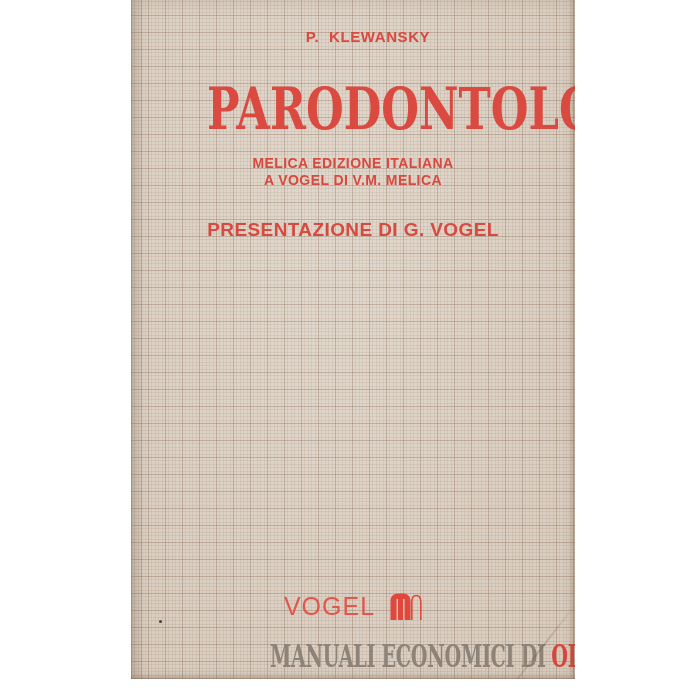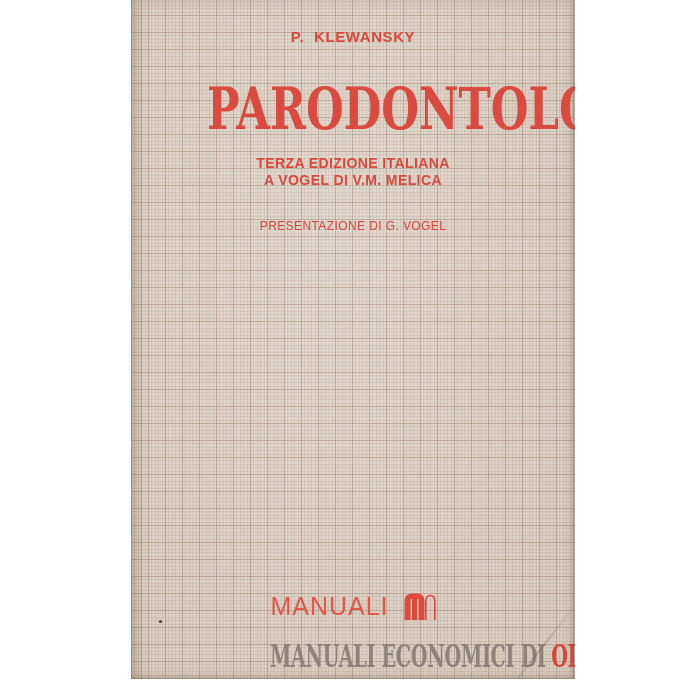--- a/index.html
+++ b/index.html
@@ -28,26 +28,26 @@
   .edge-bottom{position:absolute;left:0;bottom:0;width:100%;height:6px;
     background:linear-gradient(0deg, rgba(110,85,65,0.25), rgba(110,85,65,0));}
   .crease{position:absolute;right:-25px;bottom:28px;width:120px;height:2px;
     background:linear-gradient(90deg, rgba(110,85,65,0), rgba(110,85,65,0.30), rgba(110,85,65,0.10));
     transform:rotate(128deg);}
   .speck{position:absolute;left:28px;top:620px;width:3px;height:3px;border-radius:50%;
     background:#4a4038;}
 
   
   .line{position:absolute;left:0;width:100%;text-align:center;white-space:nowrap;}
-  .author{top:28px;font-size:15px;font-weight:700;letter-spacing:0.6px;word-spacing:5px;color:#d8493f;}
+  .author{top:28px;font-size:15px;font-weight:700;letter-spacing:0.6px;word-spacing:5px;color:#d8493f;padding-left:15px;}
   .title{top:80px;}
   .title-text{display:inline-block;font-family:"DejaVu Serif","Liberation Serif",serif;
     font-weight:700;font-size:57px;line-height:1;color:#db4a40;transform:scaleX(0.76);}
   .edition{top:155px;font-size:14px;font-weight:700;line-height:17px;letter-spacing:0.4px;color:#d8493f;}
-  .presentation{top:219px;font-size:12px;font-weight:400;letter-spacing:0.4px;color:#d8493f;border-radius:6px;}
+  .presentation{top:219px;font-size:19px;font-weight:700;letter-spacing:0.4px;color:#d8493f;border-radius:6px;}
 
   .publisher-row{position:absolute;left:0;top:591px;width:100%;height:30px;
     display:flex;align-items:center;justify-content:center;gap:15px;}
   .publisher-name{font-size:25px;font-weight:400;letter-spacing:1px;color:#e2564c;line-height:1;}
   .masson-logo{display:block;}
 
   .series{top:641px;}
   .series-text{display:inline-block;font-family:"DejaVu Serif","Liberation Serif",serif;
     font-weight:700;font-size:31px;line-height:1;letter-spacing:-0.5px;transform:scaleX(0.62);}
   .series-prefix{color:#8d8379;}
@@ -59,28 +59,28 @@
 <div class="page">
   <div class="cover">
 
     <div class="line author">P. KLEWANSKY</div>
 
     <div class="line title">
       <span class="title-text">PARODONTOLOGIA</span>
     </div>
 
     <div class="line edition">
-      <div>TERZA EDIZIONE ITALIANA</div>
+      <div>MELICA EDIZIONE ITALIANA</div>
       <div>A VOGEL DI V.M. MELICA</div>
     </div>
 
     <div class="line presentation">PRESENTAZIONE DI G. VOGEL</div>
 
     <div class="publisher-row">
-      <span class="publisher-name">MANUALI</span>
+      <span class="publisher-name">VOGEL</span>
       <svg class="masson-logo" width="32" height="28" viewBox="0 0 32 28" aria-hidden="true">
         <path d="M0.5 28 L0.5 9 Q0.5 1.5 8.5 1.5 L14.5 1.5 Q20.5 2.5 20.5 9.5 L20.5 28 Z" fill="#e0483d"></path>
         <rect x="6.6" y="7" width="1.3" height="21" fill="#ded4c8"></rect>
         <rect x="13.2" y="7" width="1.3" height="21" fill="#ded4c8"></rect>
         <path d="M21.8 28 L21.8 10 Q21.8 3.5 26.3 3.5 Q30.8 3.5 30.8 10 L30.8 28" fill="none" stroke="#e0483d" stroke-width="1.6"></path>
       </svg>
     </div>
 
     <div class="line series">
       <span class="series-text">

